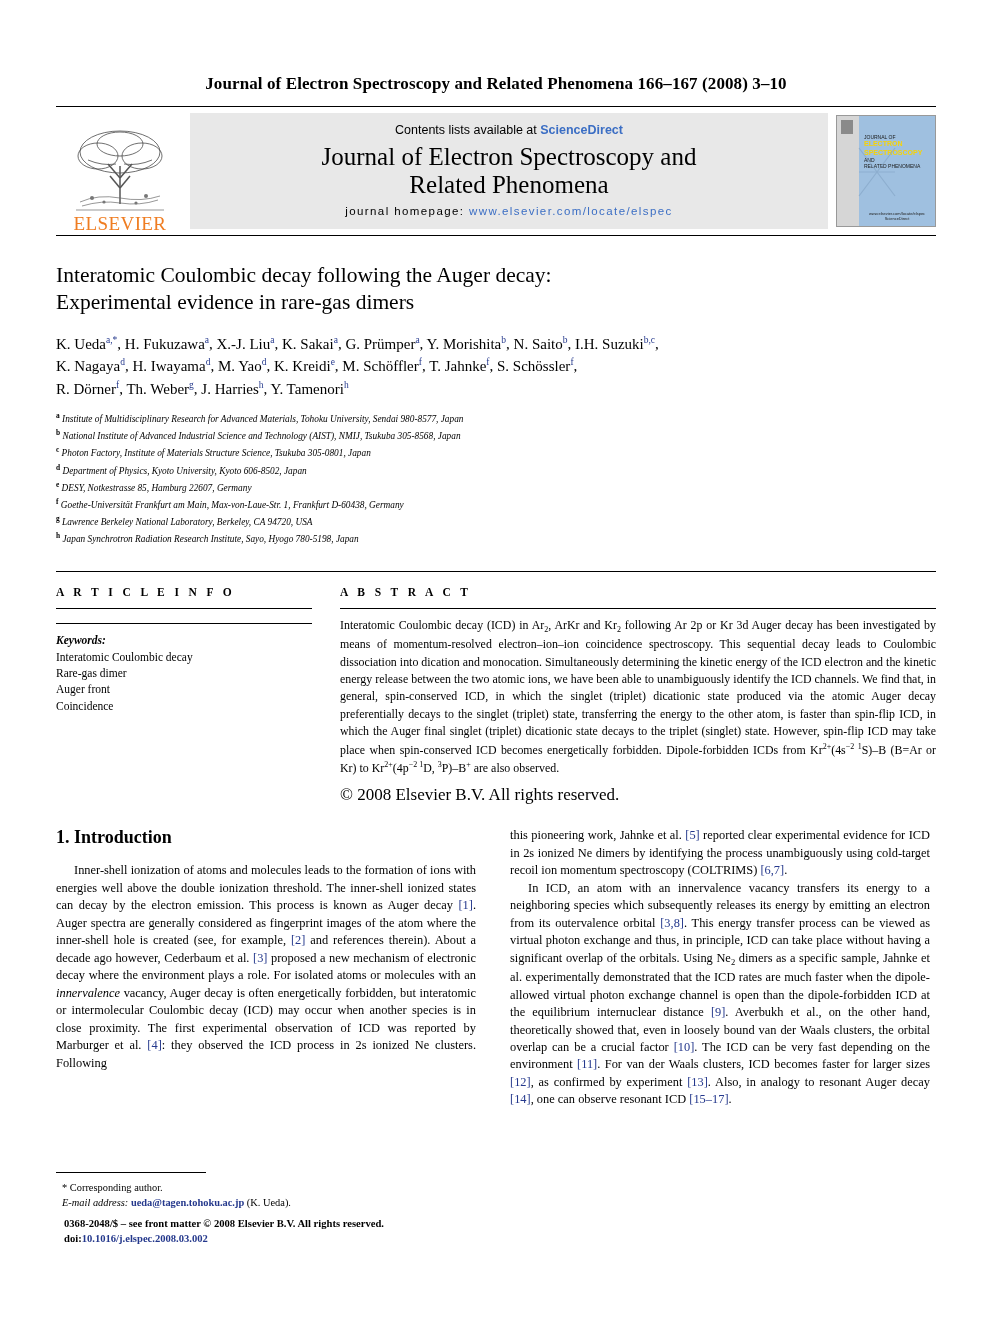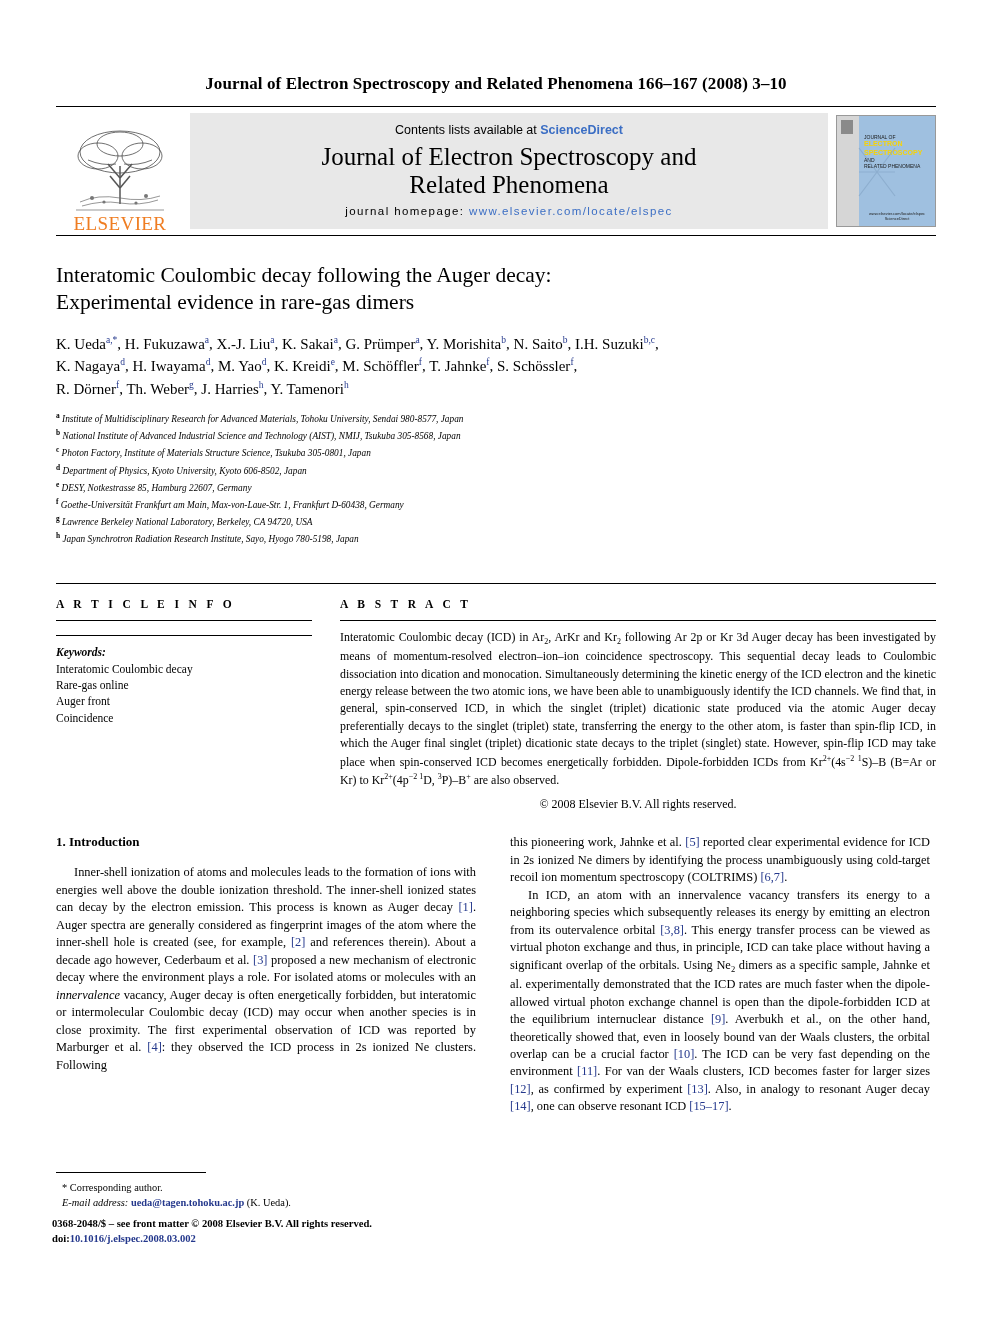--- a/index.html
+++ b/index.html
@@ -157,21 +157,21 @@
   .affiliations {
     margin-top: 10px;
     font-size: 9.3px;
     font-style: italic;
     line-height: 1.62;
   }
   .affiliations sup { font-style: normal; font-weight: bold; font-size: 7.4px; }
 
   
   .info-abstract {
-    margin-top: 36px;
+    margin-top: 24px;
     display: flex;
     border-top: 1.2px solid #000;
     padding-top: 0;
   }
   .col-info {
     width: 272px;
     flex: 0 0 272px;
     padding-top: 14px;
     padding-right: 16px;
     box-sizing: border-box;
@@ -195,34 +195,34 @@
   .kw-block { margin-top: 14px; }
   .abstract-text {
     font-size: 11.9px;
     line-height: 1.46;
     text-align: justify;
     hyphens: none;
   }
   .abstract-text sub { font-size: 8px; }
   .abstract-text sup { font-size: 8px; }
   .copyright {
-    text-align: center;
-    font-size: 12px;
+    text-align: left;
+    font-size: 17px;
     margin-top: 8px;
   }
 
   
   .body-cols {
     margin-top: 22px;
     display: flex;
     gap: 34px;
   }
   .bcol { width: 420px; flex: 0 0 420px; }
   .sect-title {
-    font-size: 13px;
+    font-size: 18px;
     font-weight: bold;
     margin: 0 0 14px 0;
   }
   .para {
     font-size: 12.4px;
     line-height: 1.41;
     text-align: justify;
     text-indent: 18px;
     margin: 0;
   }
@@ -247,21 +247,21 @@
     font-size: 10.4px;
     line-height: 1.45;
     padding-left: 16px;
     text-indent: -10px;
   }
   .fn-email-label { font-style: italic; }
   .fn-link { color:#24388c; font-weight: bold; }
 
   .page-footer {
     position: absolute;
-    left: 52px;
+    left: 64px;
     top: 1216px;
     width: 560px;
     font-size: 10.6px;
     line-height: 1.45;
     font-weight: bold;
   }
   .doi-link { color:#24388c; font-weight:bold; }
 </style>
 </head>
 <body>
@@ -368,21 +368,21 @@
   <div class="info-abstract">
 
     <div class="col-info">
       <div class="sec-head">A R T I C L E   I N F O</div>
       <div class="thin-rule"></div>
       <div class="kw-block">
         <div class="thin-rule"></div>
         <div class="info-text">
           <div class="info-label">Keywords:</div>
           <div>Interatomic Coulombic decay</div>
-          <div>Rare-gas online</div>
+          <div>Rare-gas dimer</div>
           <div>Auger front</div>
           <div>Coincidence</div>
         </div>
       </div>
     </div>
 
     <div class="col-abstract">
       <div class="sec-head">A B S T R A C T</div>
       <div class="thin-rule"></div>
       <div class="abstract-text">Interatomic Coulombic decay (ICD) in Ar<sub>2</sub>, ArKr and Kr<sub>2</sub> following Ar 2p or Kr 3d Auger decay has been investigated by means of momentum-resolved electron–ion–ion coincidence spectroscopy. This sequential decay leads to Coulombic dissociation into dication and monocation. Simultaneously determining the kinetic energy of the ICD electron and the kinetic energy release between the two atomic ions, we have been able to unambiguously identify the ICD channels. We find that, in general, spin-conserved ICD, in which the singlet (triplet) dicationic state produced via the atomic Auger decay preferentially decays to the singlet (triplet) state, transferring the energy to the other atom, is faster than spin-flip ICD, in which the Auger final singlet (triplet) dicationic state decays to the triplet (singlet) state. However, spin-flip ICD may take place when spin-conserved ICD becomes energetically forbidden. Dipole-forbidden ICDs from Kr<sup>2+</sup>(4s<sup>−2 1</sup>S)–B (B=Ar or Kr) to Kr<sup>2+</sup>(4p<sup>−2 1</sup>D, <sup>3</sup>P)–B<sup>+</sup> are also observed.</div>

